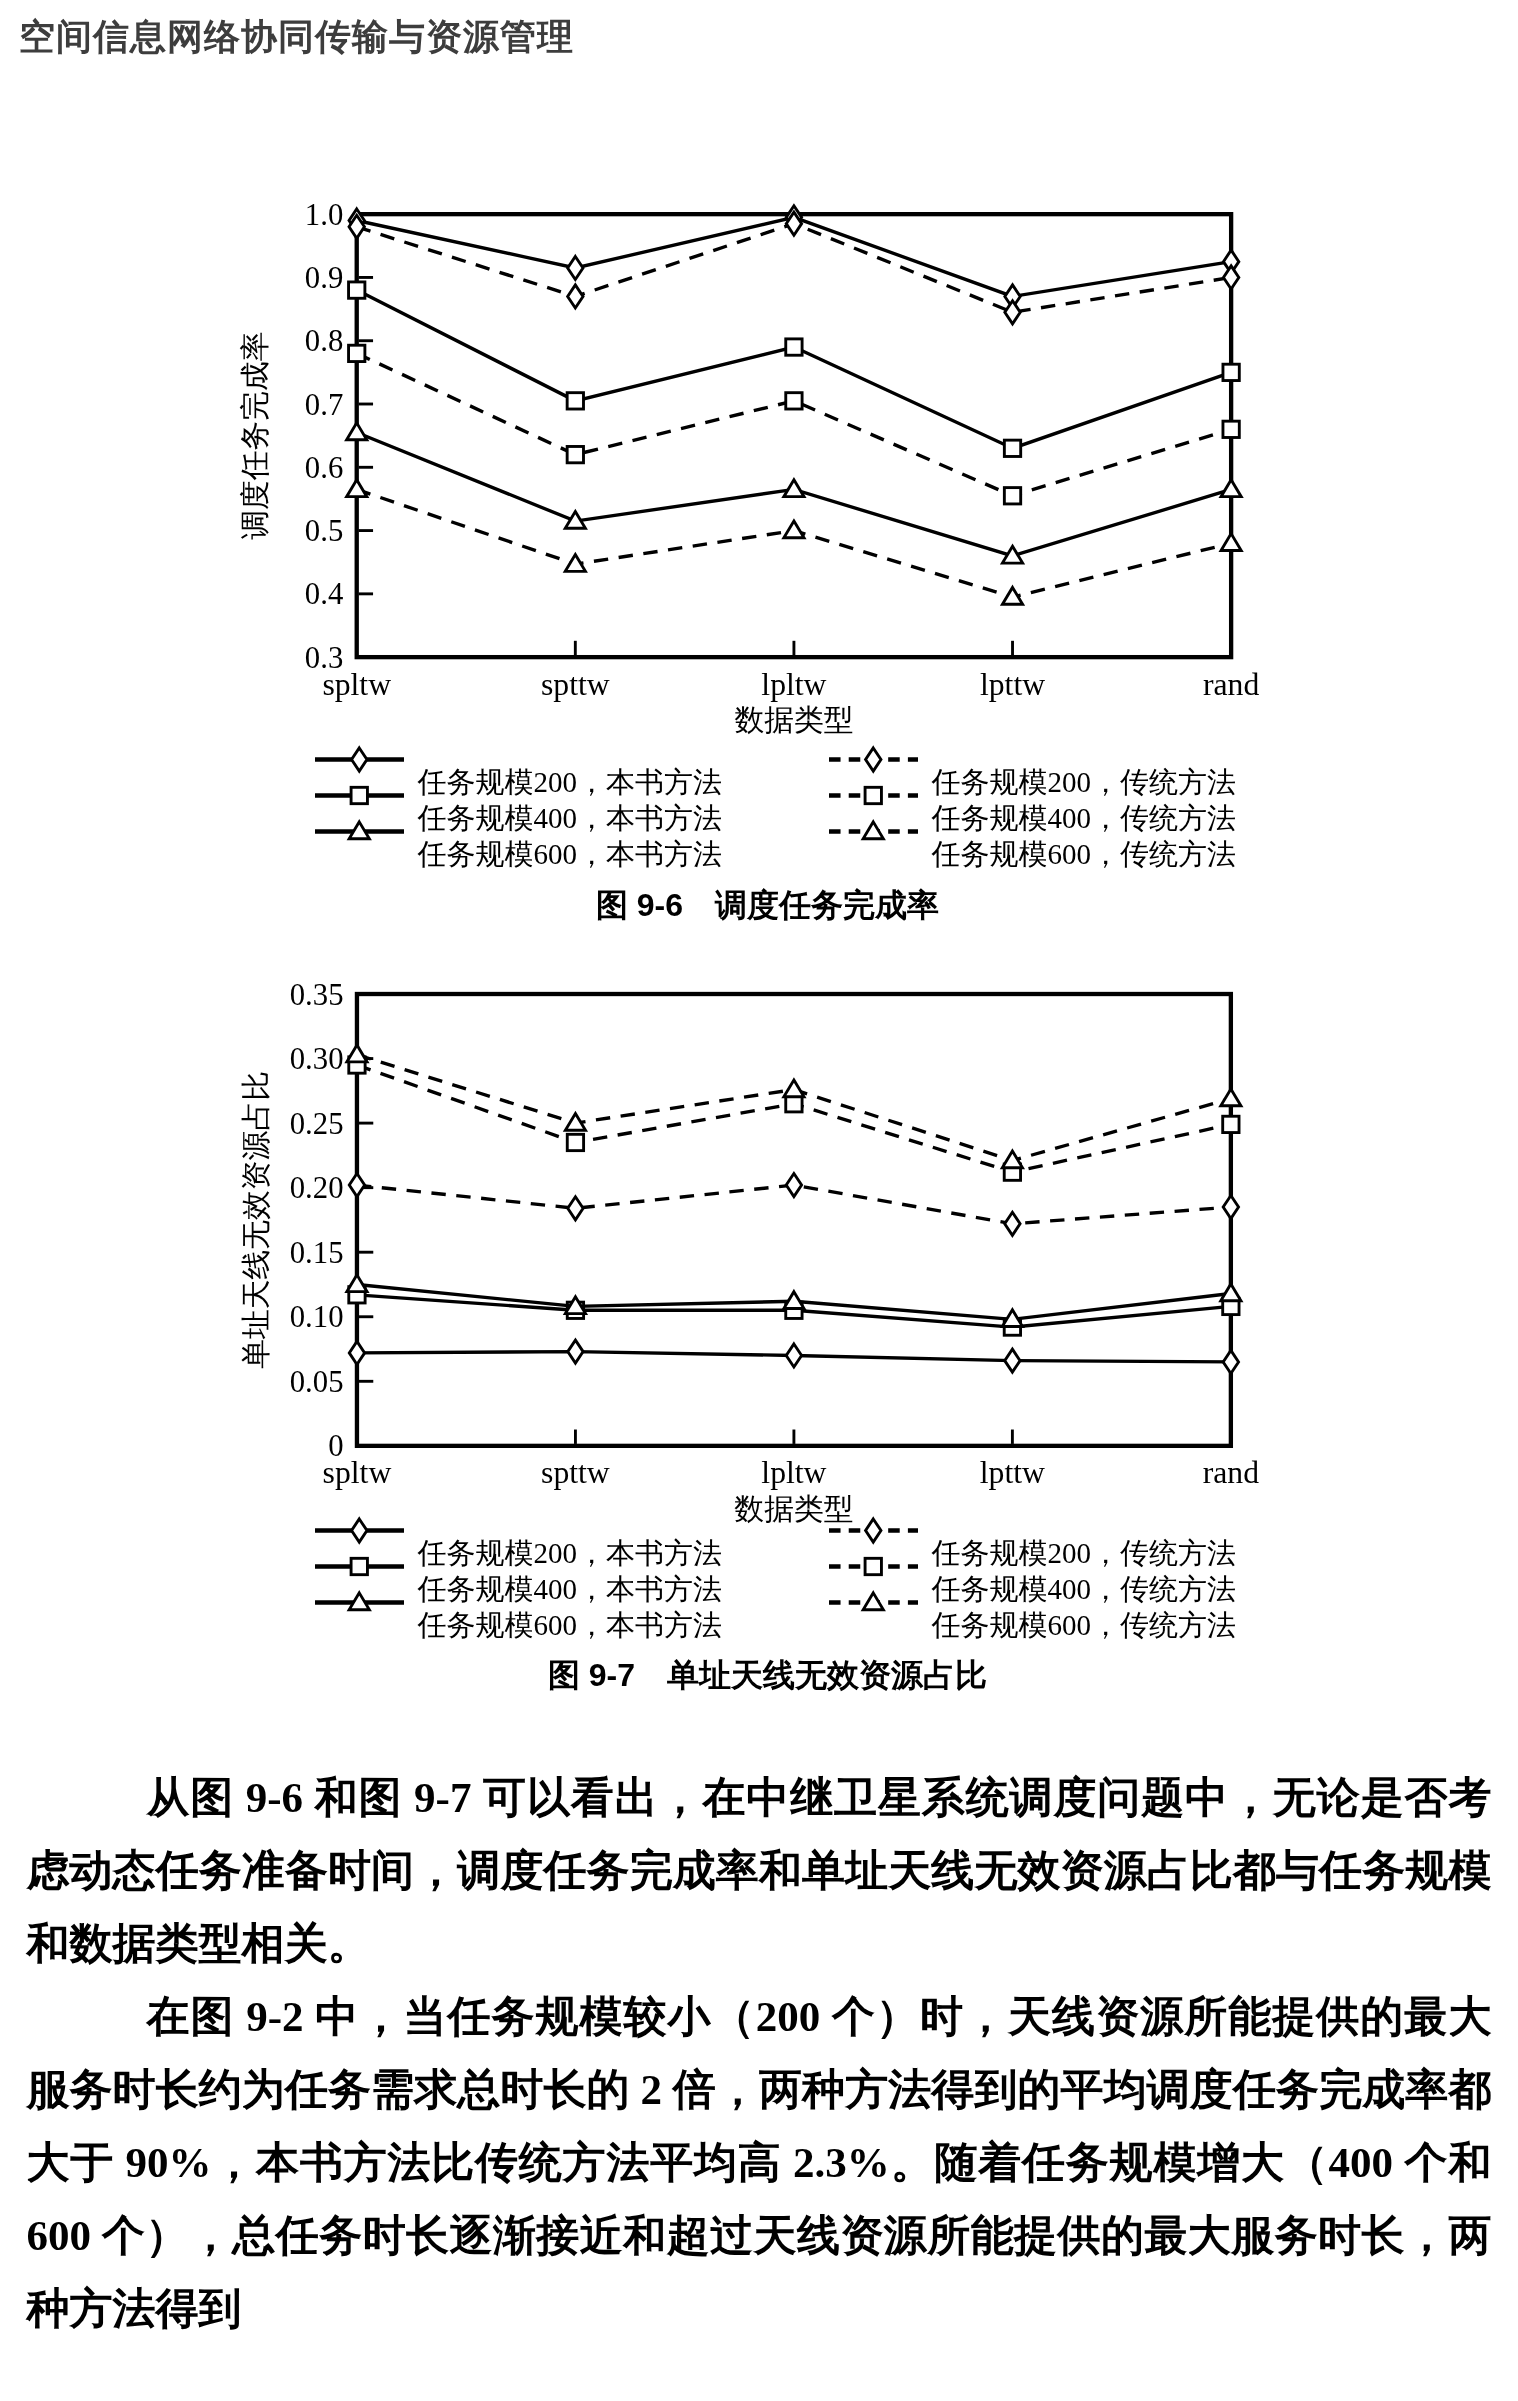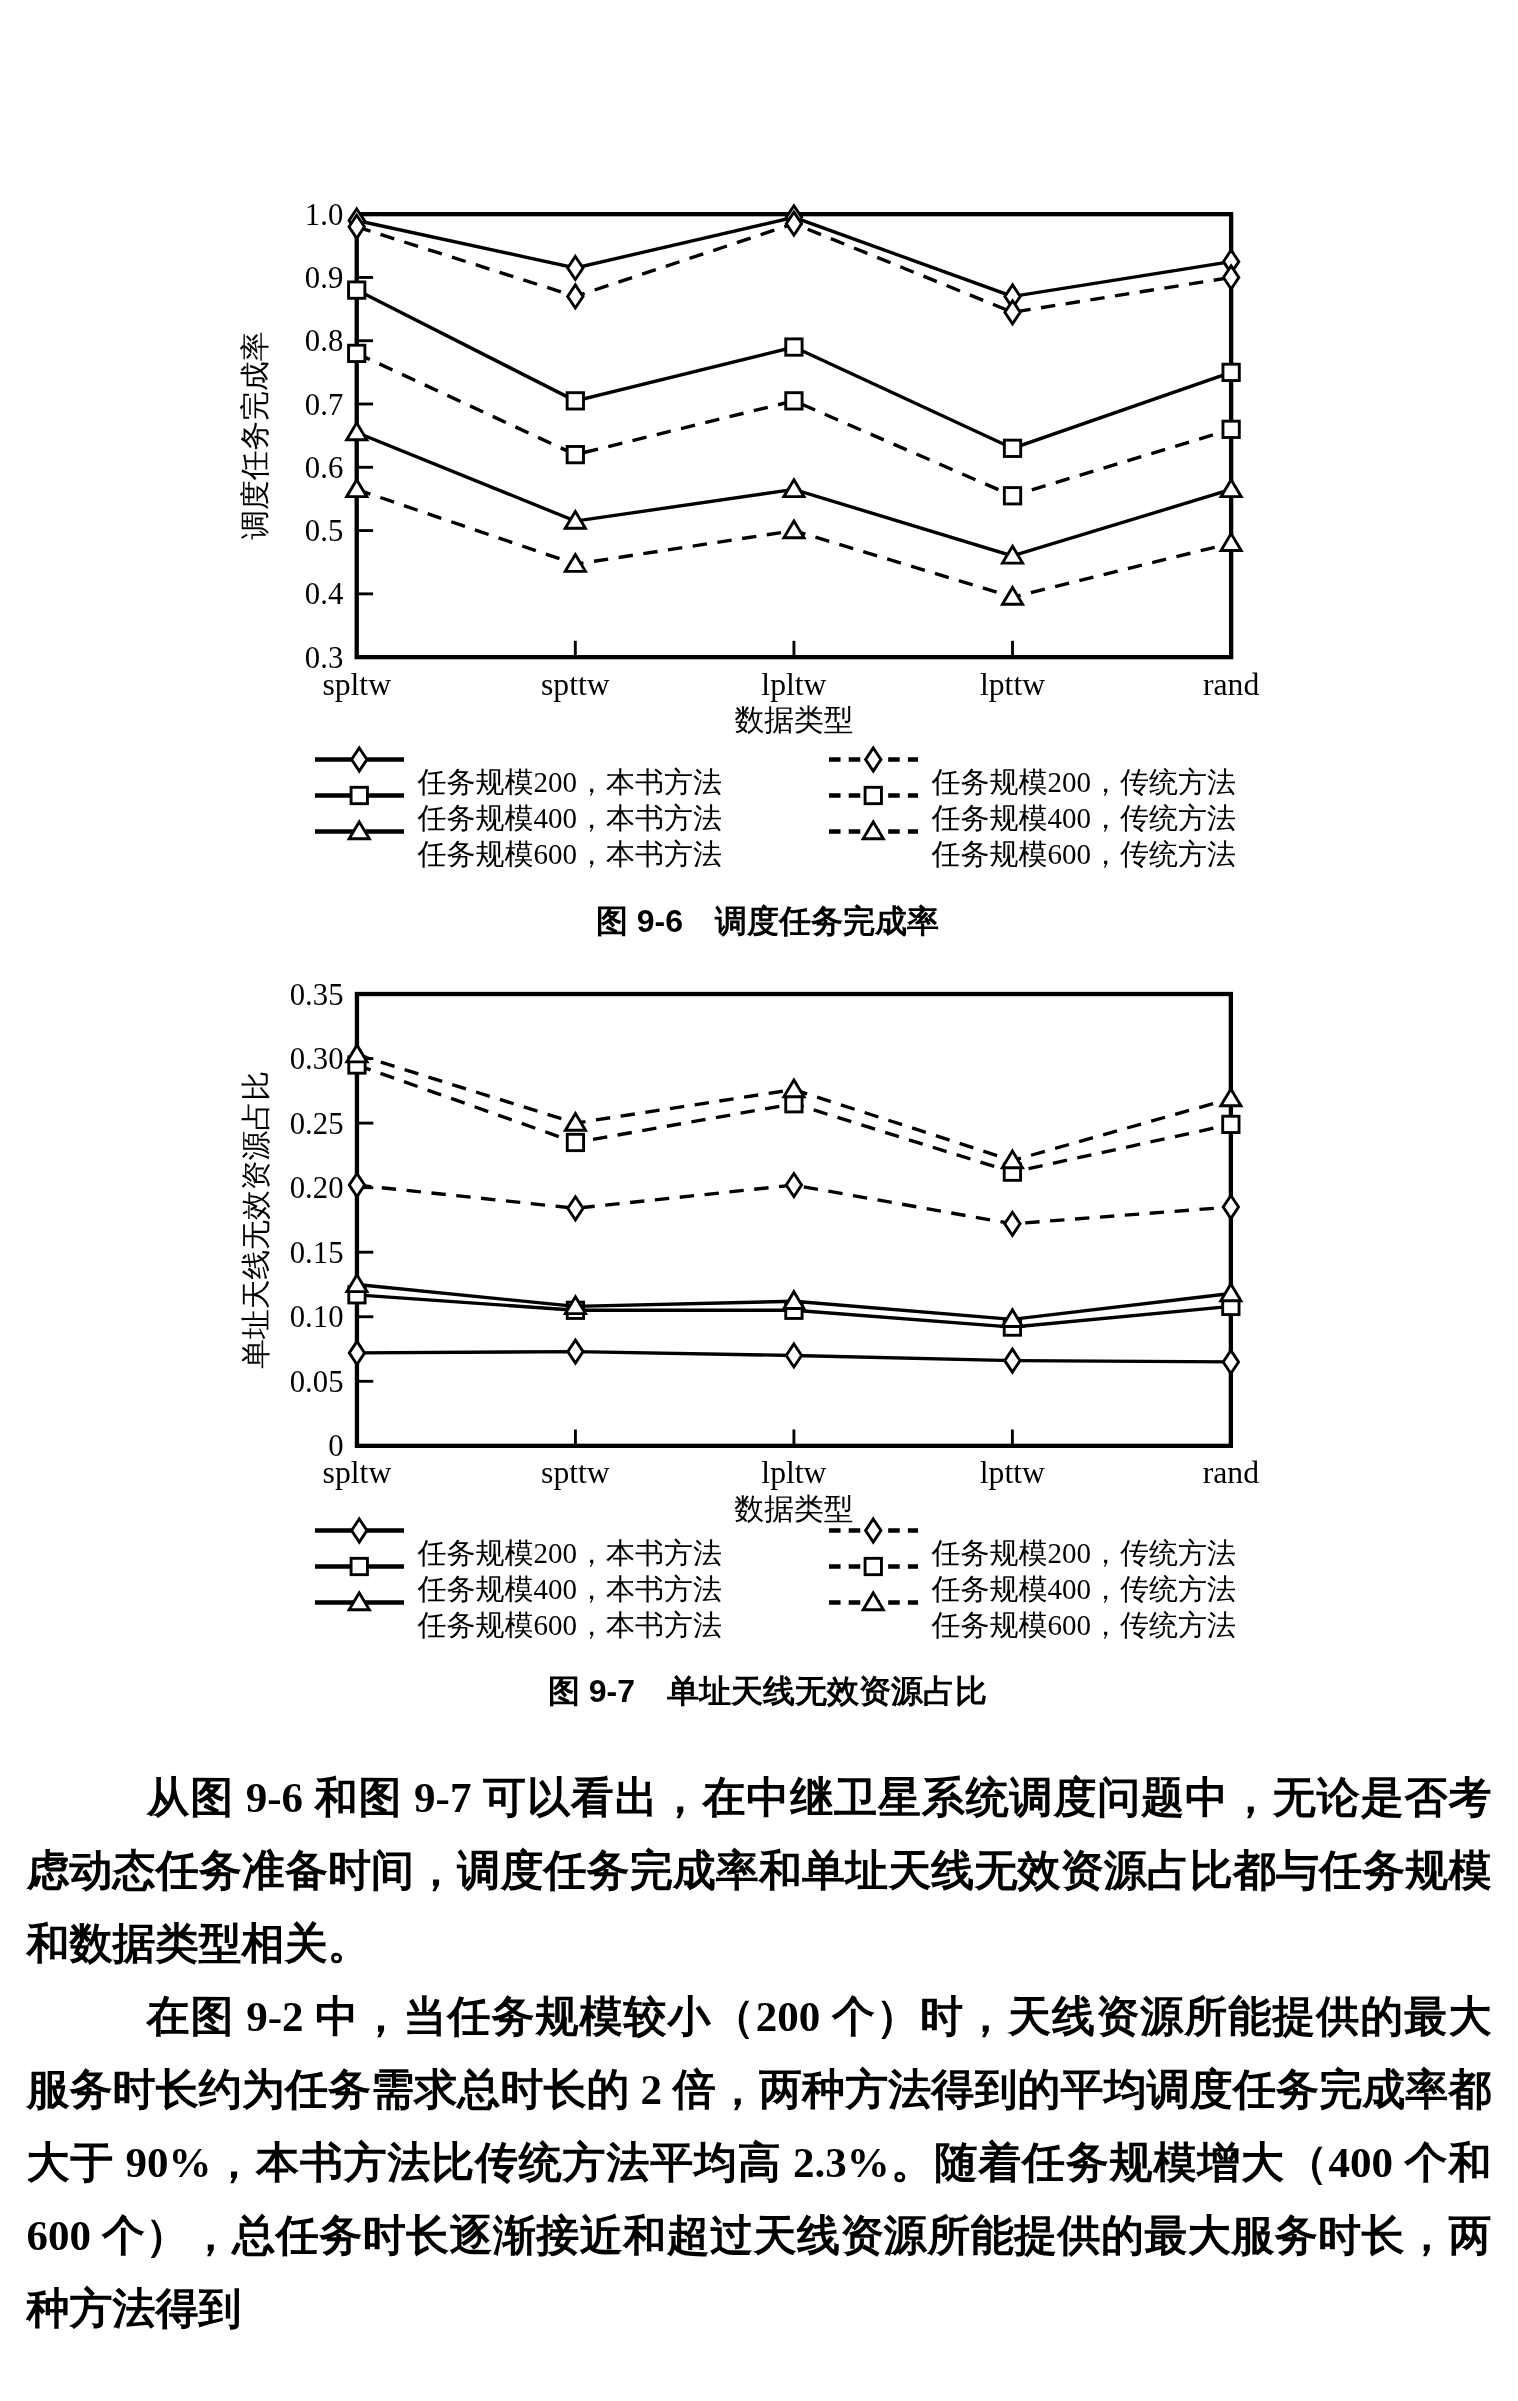--- a/index.html
+++ b/index.html
@@ -31,33 +31,34 @@
   .legend-item{display:flex;align-items:center;gap:13.4px;}
   .legend-item svg{flex:0 0 auto;display:block;overflow:visible;}
   .legend-label{
     font:29px "Liberation Serif","DejaVu Serif",serif;
     white-space:nowrap;
     margin-top:48px;
   }
   .caption{
     position:absolute;width:1081px;text-align:center;
     font-family:"Liberation Sans","DejaVu Sans",sans-serif;
-    font-weight:bold;font-size:32px;white-space:nowrap;margin-top:16px;
+    font-weight:bold;font-size:32px;white-space:nowrap;
   }
   .bodytext{
     position:absolute;left:26.4px;top:1761px;width:1465px;
     font-size:43px;line-height:73px;text-align:justify;font-weight:bold;
   }
   .bodytext p{margin:0;text-indent:120px;}
 </style>
 </head>
 <body>
 
 <div class="page">
 
+  <div class="header">空间信息网络协同传输与资源管理</div>
 
   <svg id="plot-0" class="chart-svg" style="left:227px;top:190px;" width="1081" height="548" viewBox="0 0 2250 1140">
       <rect x="270" y="50" width="1820" height="922" fill="none" stroke="#000000" stroke-width="9"></rect>
       <line x1="274" y1="50" x2="304" y2="50" stroke="#000000" stroke-width="6"></line>
       <text x="242" y="72" text-anchor="end" class="tick-label">1.0</text>
       <line x1="274" y1="181.7142857142857" x2="304" y2="181.7142857142857" stroke="#000000" stroke-width="6"></line>
       <text x="242" y="203.7142857142857" text-anchor="end" class="tick-label">0.9</text>
       <line x1="274" y1="313.4285714285714" x2="304" y2="313.4285714285714" stroke="#000000" stroke-width="6"></line>
       <text x="242" y="335.4285714285714" text-anchor="end" class="tick-label">0.8</text>
       <line x1="274" y1="445.1428571428572" x2="304" y2="445.1428571428572" stroke="#000000" stroke-width="6"></line>

